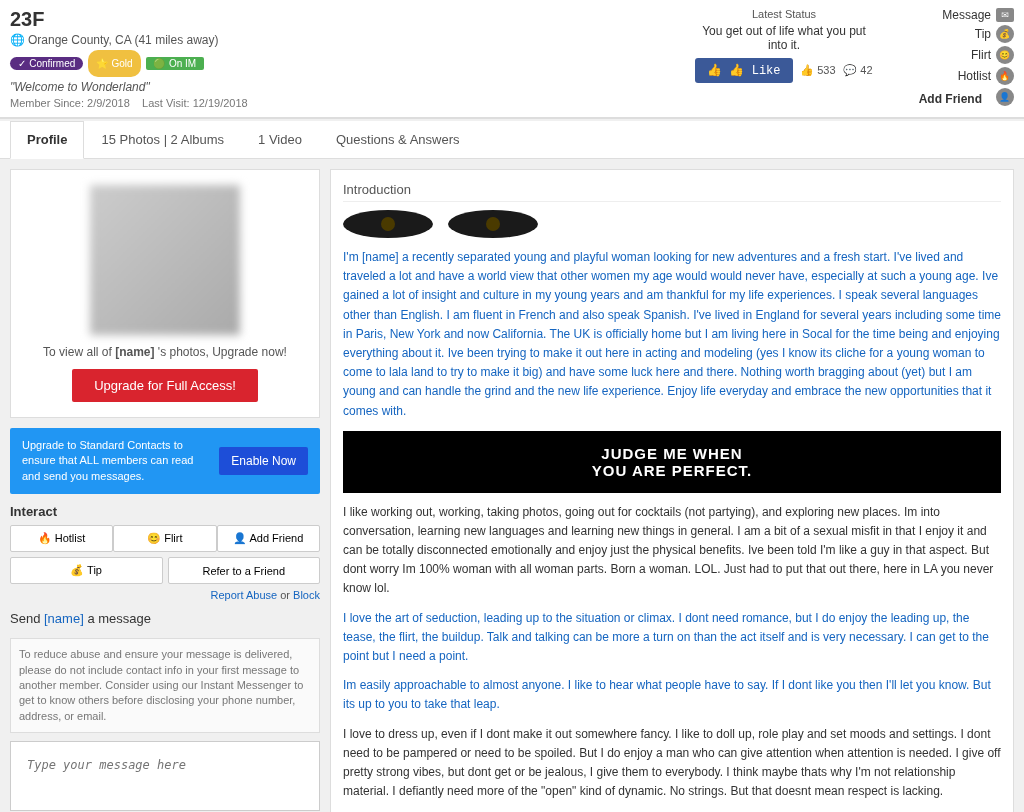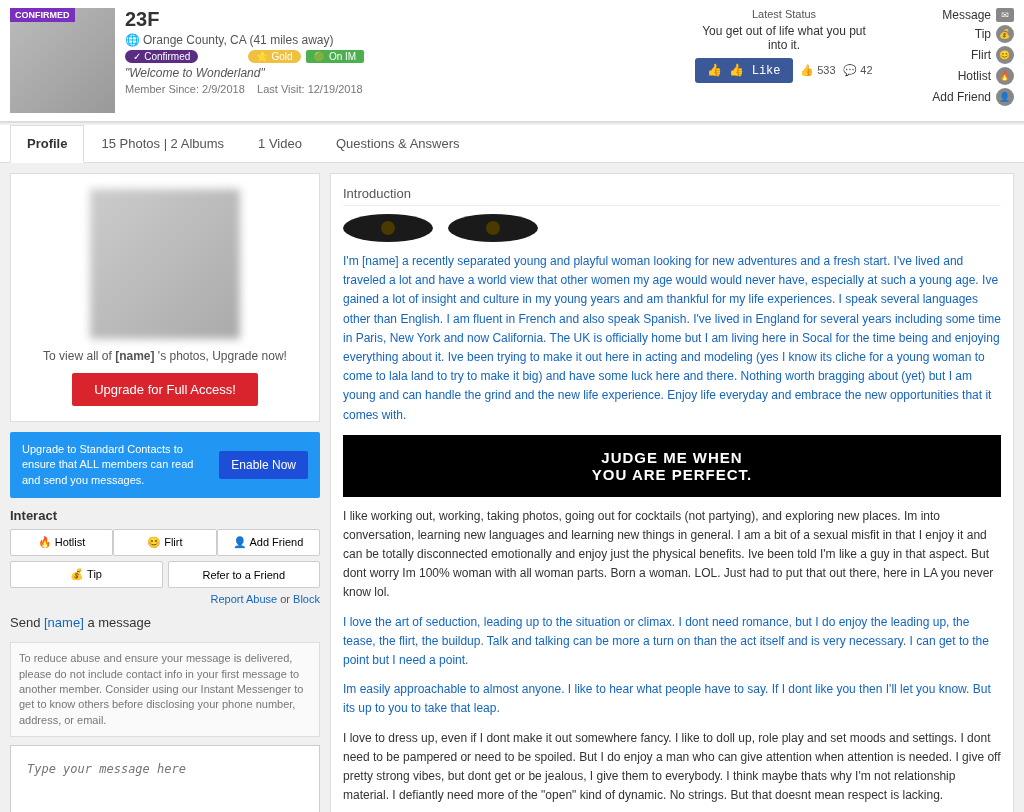--- a/index.html
+++ b/index.html
@@ -2,32 +2,29 @@
 <html><head>
   <meta charset="utf-8">
   <style>
     * { box-sizing: border-box; margin: 0; padding: 0; }
     body { font-family: Arial, sans-serif; font-size: 12px; background: #f0f0f0; color: #333; }
   </style>
 </head>
 <body>
 
 <div style="background:#fff; border-bottom:2px solid #ddd; padding:8px 10px; display:flex; align-items:flex-start;">
-  <div style="width:105px;height:105px;background:linear-gradient(135deg,#bbb,#999);position:relative;margin-right:10px;flex-shrink:0;">
-    <div style="position:absolute;top:0;left:0;background:#7b2fbe;color:#fff;font-size:9px;font-weight:bold;padding:2px 5px;">CONFIRMED</div>
-  </div>
   <div style="flex:1;">
     <div style="font-size:20px;font-weight:bold;margin-bottom:2px;">23F</div>
     <div style="font-size:12px;color:#555;display:flex;align-items:center;gap:3px;margin-bottom:3px;">
       <span style="color:#3b82f6;">🌐</span>
       <span>Orange County, CA (41 miles away)</span>
     </div>
     <div style="display:flex;align-items:center;gap:5px;margin-bottom:3px;">
       <span style="background:#5a2d82;color:#fff;border-radius:10px;padding:1px 8px;font-size:10px;">✓ Confirmed</span>
-      <span style="background:#f0c040;color:#fff;border-radius:10px;padding:1px 8px;font-size:10px;margin-left:45px;">⭐ <span>Gold</span></span>
+      <span style="background:#f0c040;color:#fff;border-radius:10px;padding:8px 8px;font-size:10px;">⭐ <span>Gold</span></span>
       <span style="background:#4CAF50;color:#fff;border-radius:2px;padding:1px 8px;font-size:10px;">🟢 <span>On IM</span></span>
     </div>
     <div style="font-style:italic;font-size:12px;color:#555;margin-bottom:3px;">"Welcome to Wonderland"</div>
     <div style="font-size:11px;color:#777;">
       <span>Member Since: 2/9/2018</span>
       &nbsp;&nbsp;
       <span>Last Visit: 12/19/2018</span>
     </div>
   </div>
   <div style="flex:0 0 200px;padding:0 10px;text-align:center;">
@@ -52,21 +49,21 @@
         <span style="display:inline-block;width:18px;height:18px;background:#888;border-radius:50%;color:#fff;text-align:center;font-size:9px;line-height:18px;">💰</span>
       </a>
       <a href="#" style="display:flex;align-items:center;gap:5px;color:#333;text-decoration:none;font-size:12px;">
         <span>Flirt</span>
         <span style="display:inline-block;width:18px;height:18px;background:#888;border-radius:50%;color:#fff;text-align:center;font-size:9px;line-height:18px;">😊</span>
       </a>
       <a href="#" style="display:flex;align-items:center;gap:5px;color:#333;text-decoration:none;font-size:12px;">
         <span>Hotlist</span>
         <span style="display:inline-block;width:18px;height:18px;background:#888;border-radius:50%;color:#fff;text-align:center;font-size:9px;line-height:18px;">🔥</span>
       </a>
-      <a href="#" style="display:flex;align-items:center;gap:5px;color:#333;text-decoration:none;font-size:12px;">
+      <a href="#" style="display:flex;align-items:flex-end;gap:14px;color:#333;text-decoration:none;font-size:12px;font-weight:bold;">
         <span>Add Friend</span>
         <span style="display:inline-block;width:18px;height:18px;background:#888;border-radius:50%;color:#fff;text-align:center;font-size:9px;line-height:18px;">👤</span>
       </a>
     </div>
   </div>
 </div>
 
 <div style="background:#fff;border-bottom:1px solid #ddd;display:flex;padding:0 10px;margin-top:2px;">
   <a href="#" style="padding:10px 16px;cursor:pointer;font-size:13px;color:#333;border:1px solid #ddd;border-bottom:1px solid #fff;margin-bottom:-1px;font-weight:bold;text-decoration:none;background:#fff;">Profile</a>
   <a href="#" style="padding:10px 16px;cursor:pointer;font-size:13px;color:#555;border:1px solid transparent;text-decoration:none;">15 Photos | 2 Albums</a>

